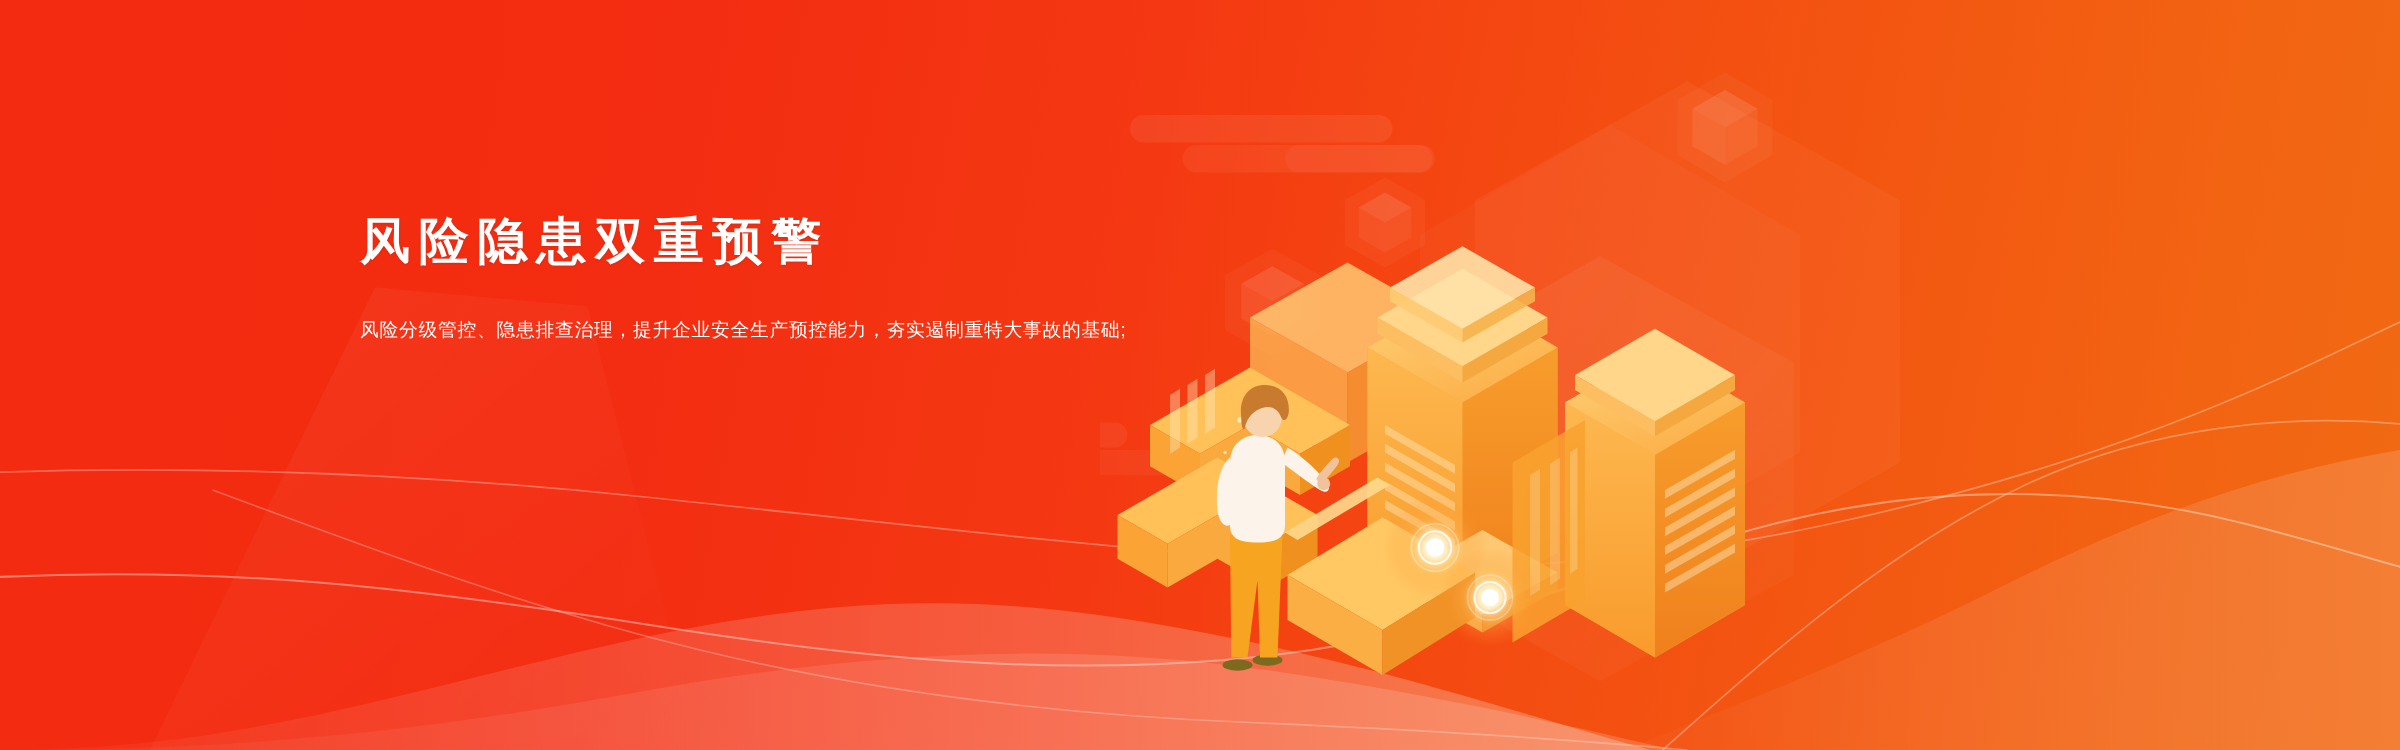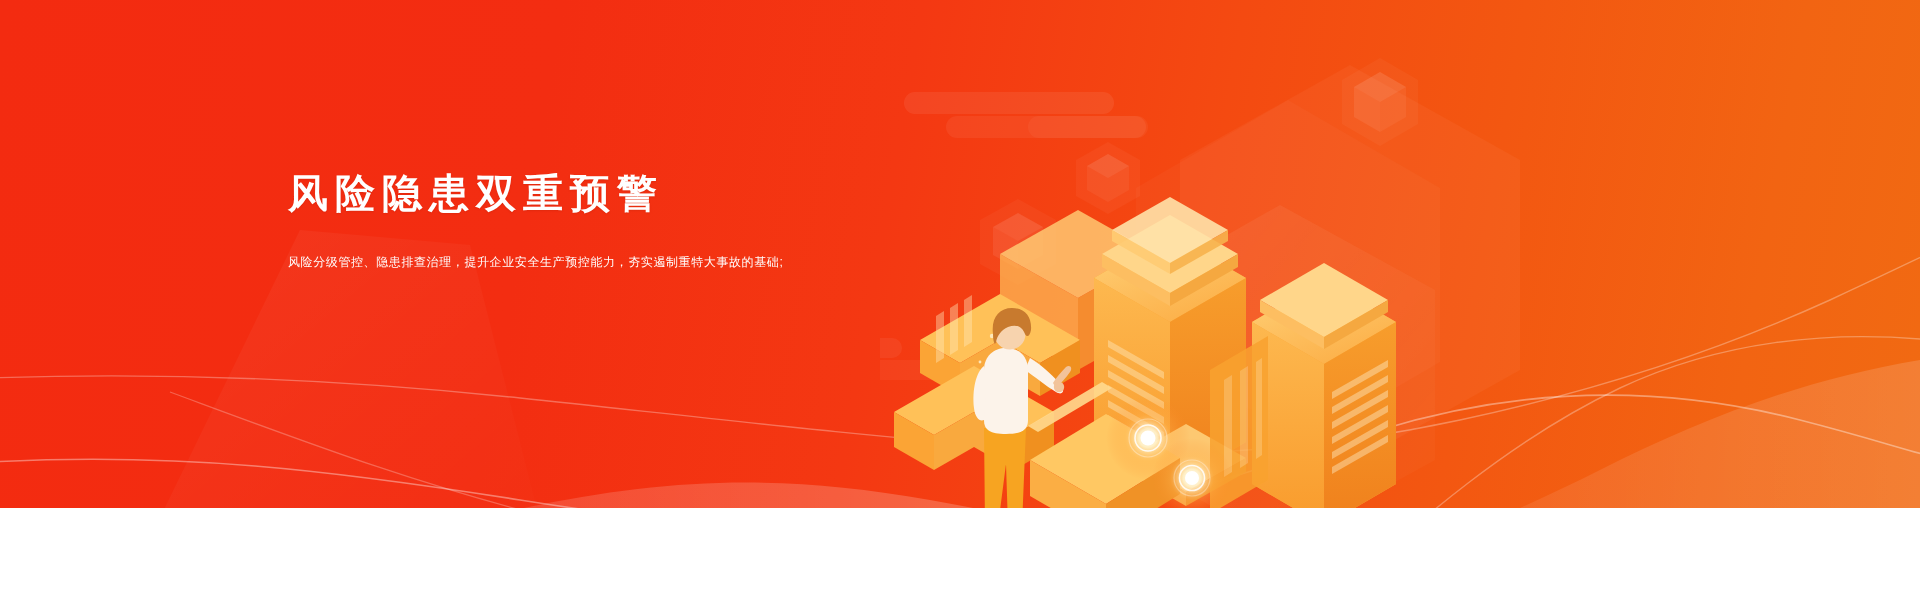--- a/index.html
+++ b/index.html
@@ -4,21 +4,21 @@
 <title>Banner</title>
 <style>
   * { margin:0; padding:0; box-sizing:border-box; }
   html, body {
     width:1920px; height:600px;
     overflow:hidden;
     font-family:"Liberation Sans","DejaVu Sans",sans-serif;
   }
   .banner {
     position:relative;
-    width:1920px; height:508px;
+    width:1920px; height:600px;
     overflow:hidden;
     background:linear-gradient(100deg,
         #F32B10 0%,
         #F32D11 28%,
         #F43812 46%,
         #F44A11 62%,
         #F35711 76%,
         #F26412 90%,
         #F16A12 100%);
   }
@@ -46,21 +46,21 @@
     font-size:40px;
     font-weight:bold;
     color:#ffffff;
     letter-spacing:7px;
     line-height:1.25;
     white-space:nowrap;
     text-shadow:0 1px 2px rgba(150,25,0,.18);
   }
   .banner-desc {
     margin-top:32px;
-    font-size:12px;
+    font-size:15px;
     color:#ffffff;
     line-height:2.05;
     letter-spacing:.6px;
     white-space:nowrap;
     font-weight:400;
   }
   .banner-desc .line { display:block; }
 </style>
 </head>
 <body>

